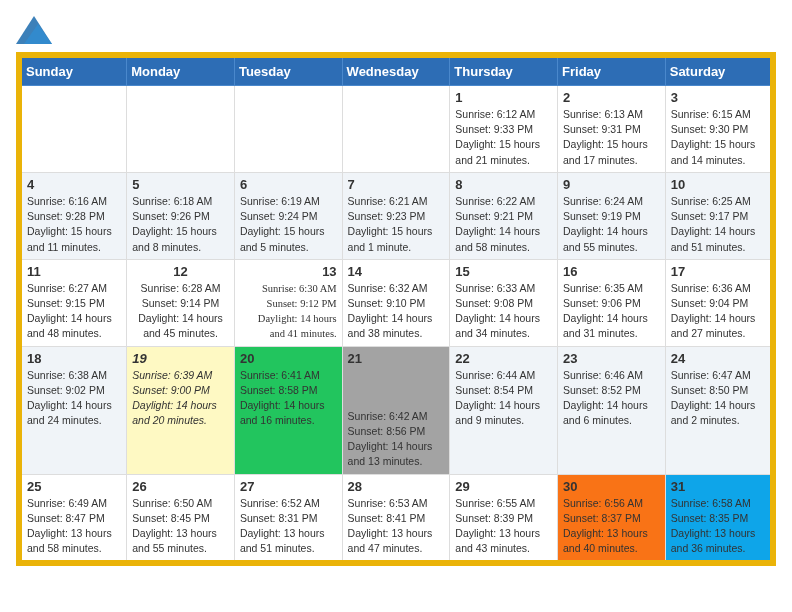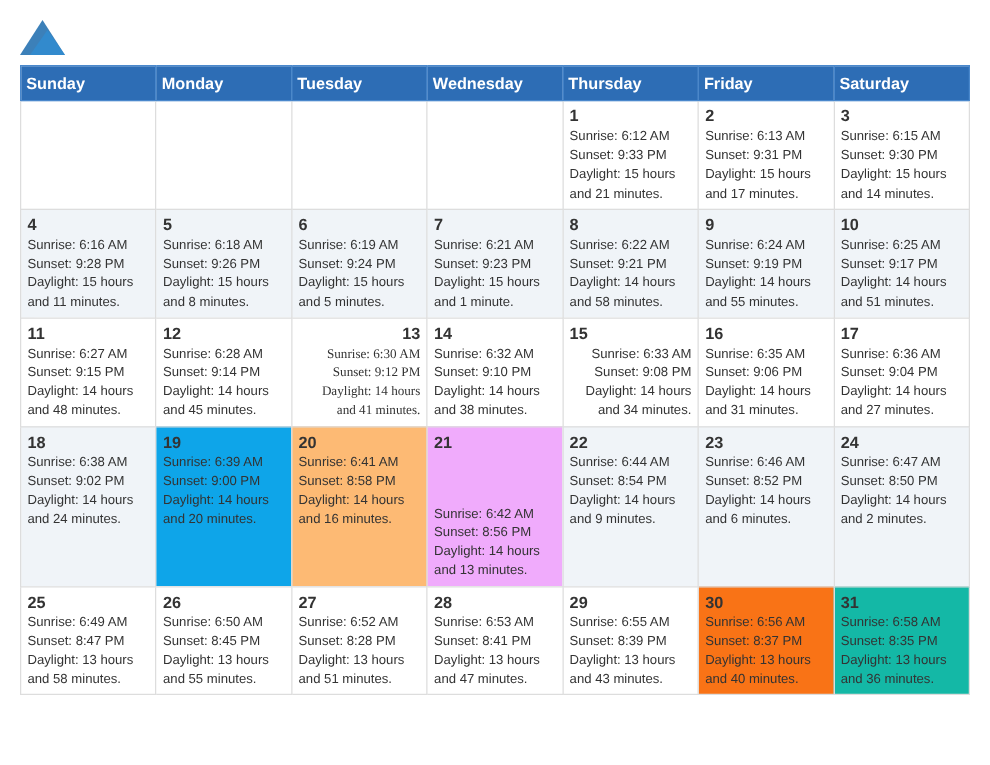--- a/index.html
+++ b/index.html
@@ -34,21 +34,21 @@
       color: #333;
       line-height: 1.1;
     }
     .subtitle {
       font-size: 16px;
       color: #555;
     }
     .calendar-table {
       width: 100%;
       border-collapse: collapse;
-      border: 1px solid #eab308;
+      border: 6px solid #eab308;
     }
     .calendar-table th {
       background-color: #2d6db5;
       color: #fff;
       padding: 6px 4px;
       font-size: 13px;
       font-weight: bold;
       text-align: left;
       border: 1px solid #4a88cc;
     }
@@ -194,21 +194,21 @@
         </td>
       </tr>
       <tr>
         <td style="background-color: rgb(255, 255, 255); border-radius: 13px;">
           <span class="day-number">11</span>
           <div class="day-info" style="white-space: pre-line;">Sunrise: 6:27 AM
 Sunset: 9:15 PM
 Daylight: 14 hours
 and 48 minutes.</div>
         </td>
-        <td style="background-color: rgb(255, 255, 255);">
+        <td style="background-color: rgb(255, 255, 255); text-align: center;">
           <span class="day-number">12</span>
           <div class="day-info" style="white-space: pre-line;">Sunrise: 6:28 AM
 Sunset: 9:14 PM
 Daylight: 14 hours
 and 45 minutes.</div>
         </td>
         <td style="background-color: rgb(255, 255, 255); text-align: right;">
           <span class="day-number">13</span>
           <div class="day-info" style="white-space: pre-line; font-family: Liberation Serif, serif;">Sunrise: 6:30 AM
 Sunset: 9:12 PM
@@ -217,21 +217,21 @@
         </td>
         <td style="background-color: rgb(255, 255, 255);">
           <span class="day-number">14</span>
           <div class="day-info" style="white-space: pre-line;">Sunrise: 6:32 AM
 Sunset: 9:10 PM
 Daylight: 14 hours
 and 38 minutes.</div>
         </td>
         <td style="background-color: rgb(255, 255, 255);">
           <span class="day-number">15</span>
-          <div class="day-info" style="white-space: pre-line; text-align: right;">Sunrise: 6:33 AM
+          <div class="day-info" style="white-space: pre-line;">Sunrise: 6:33 AM
 Sunset: 9:08 PM
 Daylight: 14 hours
 and 34 minutes.</div>
         </td>
         <td style="background-color: rgb(255, 255, 255);">
           <span class="day-number">16</span>
           <div class="day-info" style="white-space: pre-line;">Sunrise: 6:35 AM
 Sunset: 9:06 PM
 Daylight: 14 hours
 and 31 minutes.</div>
@@ -245,35 +245,35 @@
         </td>
       </tr>
       <tr>
         <td style="background-color: rgb(240, 244, 248);">
           <span class="day-number">18</span>
           <div class="day-info" style="white-space: pre-line;">Sunrise: 6:38 AM
 Sunset: 9:02 PM
 Daylight: 14 hours
 and 24 minutes.</div>
         </td>
-        <td style="background-color: #0ea5e9;">
+        <td style="background-color: #fef9c3; font-style: italic;">
           <span class="day-number">19</span>
           <div class="day-info" style="white-space: pre-line;">Sunrise: 6:39 AM
 Sunset: 9:00 PM
 Daylight: 14 hours
 and 20 minutes.</div>
         </td>
-        <td style="background-color: #fdba74; margin-top: 40px;">
+        <td style="background-color: #22c55e; margin-top: 40px;">
           <span class="day-number">20</span>
           <div class="day-info" style="white-space: pre-line;">Sunrise: 6:41 AM
 Sunset: 8:58 PM
 Daylight: 14 hours
 and 16 minutes.</div>
         </td>
-        <td style="background-color: #f0abfc;">
+        <td style="background-color: #a3a3a3;">
           <span class="day-number">21</span>
           <div class="day-info" style="white-space: pre-line; margin-top: 43px;">Sunrise: 6:42 AM
 Sunset: 8:56 PM
 Daylight: 14 hours
 and 13 minutes.</div>
         </td>
         <td style="background-color: rgb(240, 244, 248);">
           <span class="day-number">22</span>
           <div class="day-info" style="white-space: pre-line;">Sunrise: 6:44 AM
 Sunset: 8:54 PM
@@ -306,21 +306,21 @@
         <td style="background-color: rgb(255, 255, 255);">
           <span class="day-number">26</span>
           <div class="day-info" style="white-space: pre-line;">Sunrise: 6:50 AM
 Sunset: 8:45 PM
 Daylight: 13 hours
 and 55 minutes.</div>
         </td>
         <td style="background-color: rgb(255, 255, 255);">
           <span class="day-number">27</span>
           <div class="day-info" style="white-space: pre-line;">Sunrise: 6:52 AM
-Sunset: 8:28 PM
+Sunset: 8:31 PM
 Daylight: 13 hours
 and 51 minutes.</div>
         </td>
         <td style="background-color: rgb(255, 255, 255);">
           <span class="day-number">28</span>
           <div class="day-info" style="white-space: pre-line;">Sunrise: 6:53 AM
 Sunset: 8:41 PM
 Daylight: 13 hours
 and 47 minutes.</div>
         </td>
@@ -331,21 +331,21 @@
 Daylight: 13 hours
 and 43 minutes.</div>
         </td>
         <td style="background-color: #f97316;">
           <span class="day-number">30</span>
           <div class="day-info" style="white-space: pre-line;">Sunrise: 6:56 AM
 Sunset: 8:37 PM
 Daylight: 13 hours
 and 40 minutes.</div>
         </td>
-        <td style="background-color: #14b8a6; margin-left: 32px;">
+        <td style="background-color: #0ea5e9; margin-left: 32px;">
           <span class="day-number">31</span>
           <div class="day-info" style="white-space: pre-line;">Sunrise: 6:58 AM
 Sunset: 8:35 PM
 Daylight: 13 hours
 and 36 minutes.</div>
         </td>
       </tr>
     </tbody>
 </table>
 

